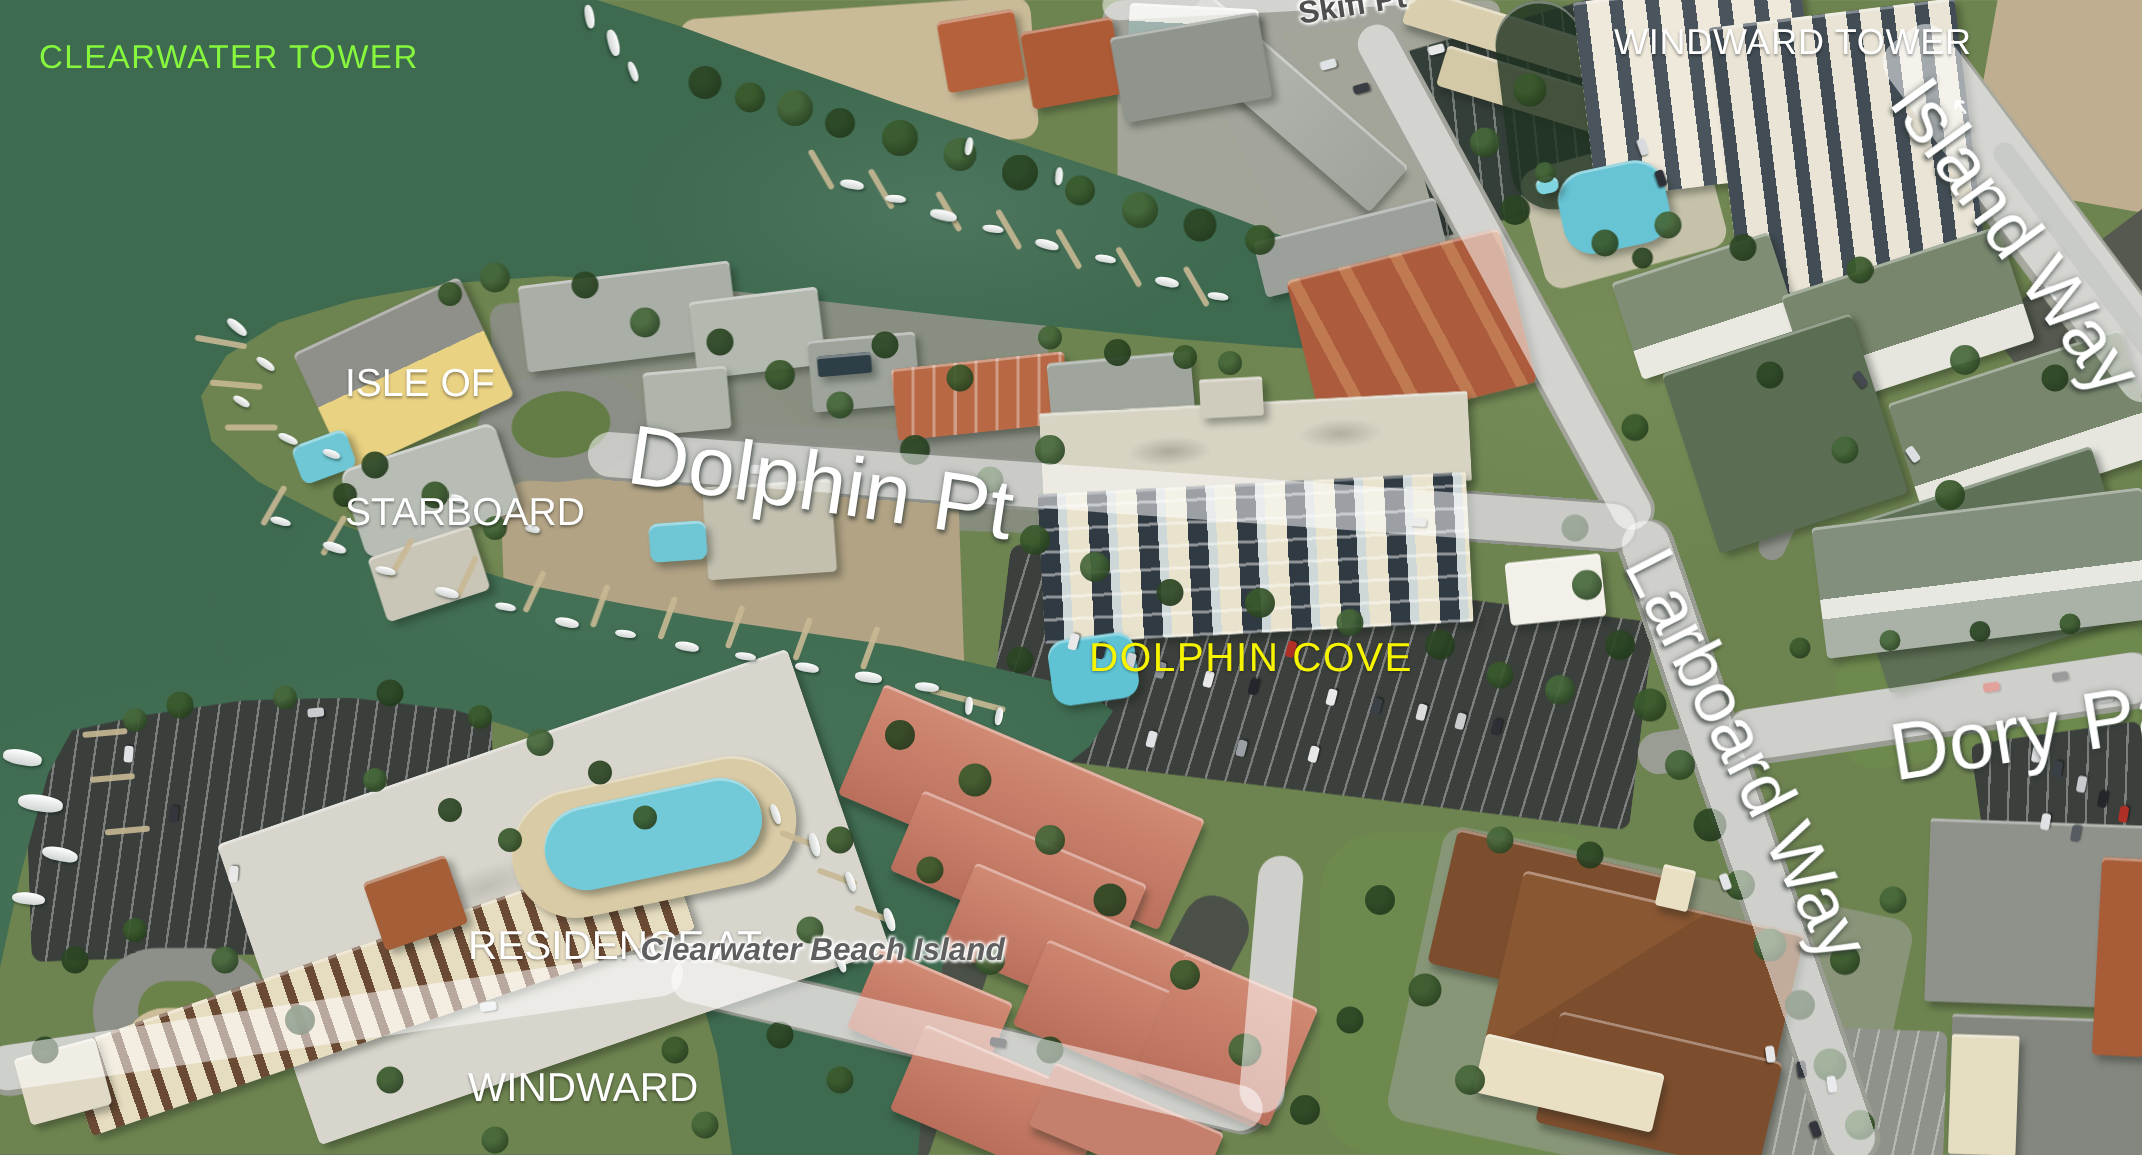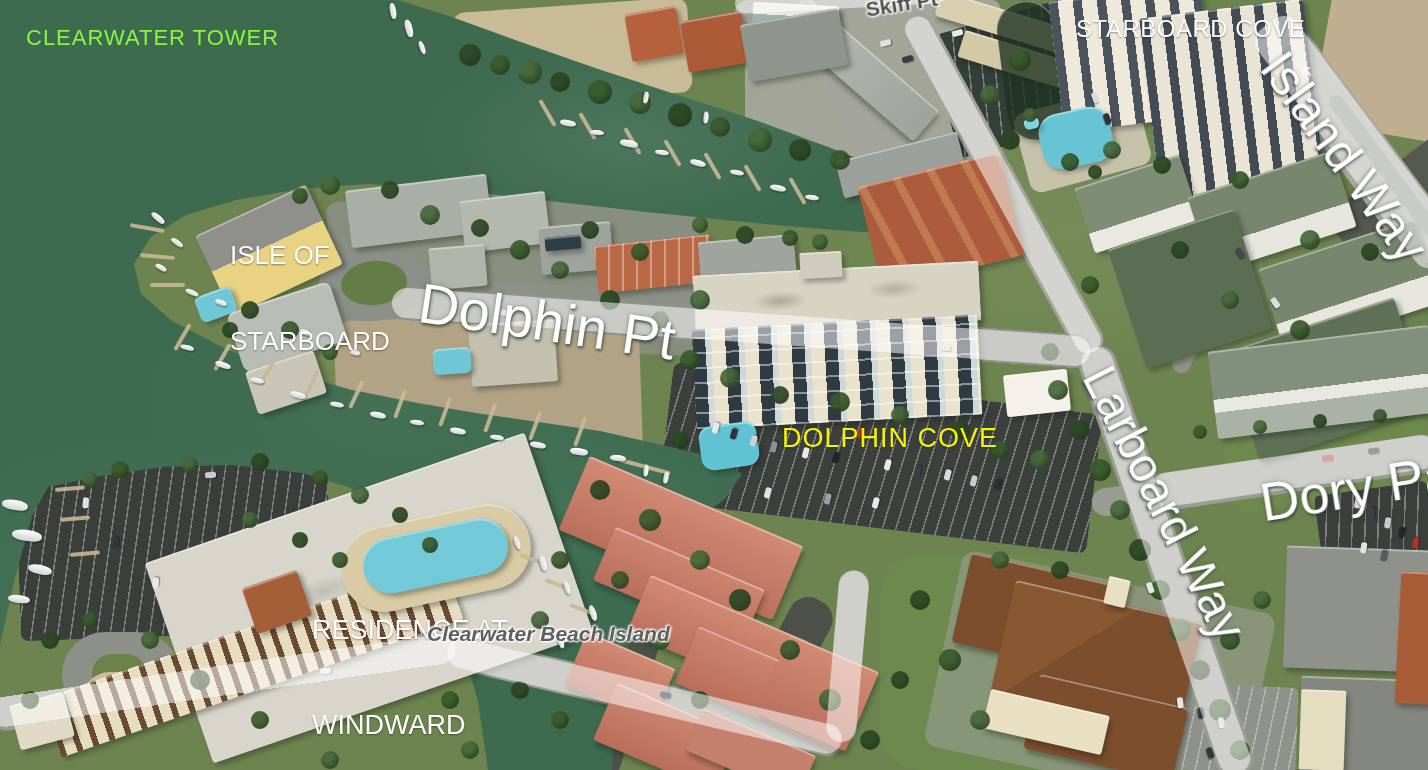--- a/index.html
+++ b/index.html
@@ -370,32 +370,32 @@
       <div style="position: absolute; left: 448px; top: 635px; width: 404px; height: 30px; background: rgba(255, 255, 255, 0.52); border-radius: 16px; transform: rotate(13.2deg); transform-origin: 0px 50%;"></div>
       <div style="position: absolute; left: 840px; top: 727px; width: 172px; height: 30px; background: rgba(255, 255, 255, 0.52); border-radius: 16px; transform: rotate(-85deg); transform-origin: 0px 50%;"></div>
       <div style="position: absolute; left: 1300px; top: 62px; color: rgba(255, 255, 255, 0.9); font: 16px &quot;DejaVu Sans&quot;, sans-serif; transform: rotate(233deg);">➜</div>
       <div style="position: absolute; left: 1360px; top: 186px; color: rgba(255, 255, 255, 0.9); font: 16px &quot;DejaVu Sans&quot;, sans-serif; transform: rotate(233deg);">➜</div>
     </div>
 
   <div class="lbl" style="left:26px;top:26px;font-size:22px;letter-spacing:1px;color:#86f73d;">CLEARWATER TOWER</div>
 
   <div class="lbl halo-white" style="left:864px;top:-2px;font-size:21px;font-weight:700;color:#4f4f4f;transform:rotate(-9deg);">Skiff Pt</div>
 
-  <div class="lbl halo-soft" style="left:1076px;top:16px;font-size:24px;color:#ffffff;letter-spacing:.5px;">STARBOARD COVE</div>
+  <div class="lbl halo-soft" style="left:1076px;top:16px;font-size:24px;color:#ffffff;letter-spacing:.5px;">WINDWARD TOWER</div>
 
   <div class="lbl halo-dark" style="left:1294px;top:42px;font-size:50px;color:#ffffff;transform:rotate(54deg);">Island Way</div>
 
   <div class="lbl halo-soft" style="left:230px;top:184px;font-size:26px;color:#ffffff;">
     <div>ISLE OF</div>
     <div>STARBOARD</div>
   </div>
 
   <div class="lbl halo-dark" style="left:424px;top:272px;font-size:56px;color:#ffffff;transform:rotate(8.5deg);">Dolphin Pt</div>
 
-  <div class="lbl halo-soft" style="left:782px;top:424px;font-size:27px;letter-spacing:1px;color:#f7f400;">DOLPHIN COVE</div>
+  <div class="lbl halo-soft" style="left:726px;top:424px;font-size:27px;letter-spacing:1px;color:#f7f400;">DOLPHIN COVE</div>
 
   <div class="lbl halo-dark" style="left:1119px;top:358px;font-size:48px;color:#ffffff;transform:rotate(63deg);">Larboard Way</div>
 
   <div class="lbl halo-dark" style="left:1256px;top:474px;font-size:54px;color:#ffffff;transform:rotate(-9deg);">Dory Passage</div>
 
   <div class="lbl halo-soft" style="left:312px;top:552px;font-size:27px;line-height:1.17;color:#ffffff;">
     <div>RESIDENCE AT</div>
     <div>WINDWARD</div>
     
   </div>

